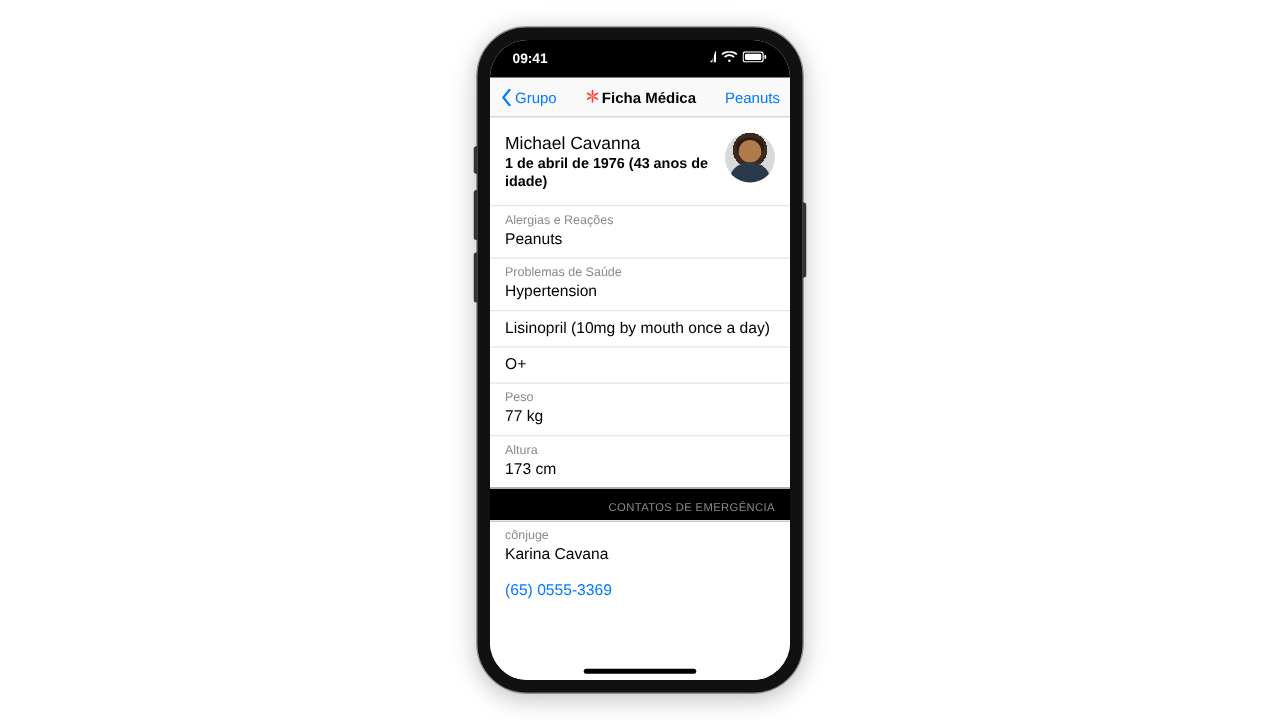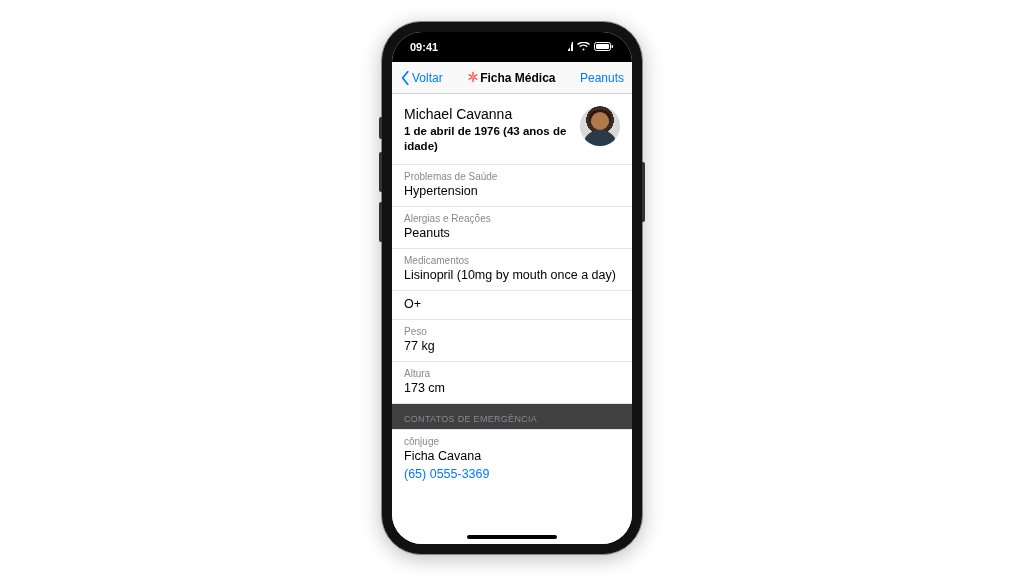--- a/index.html
+++ b/index.html
@@ -27,23 +27,23 @@
     .name { font-size: 14px; font-weight: 400; color:#000; margin-bottom:2px; }
     .dob  { font-size: 11.5px; color:#000; line-height:1.3;font-weight:bold; }
     .avatar { width:40px; height:40px; border-radius:50%; background: radial-gradient(circle at 50% 35%, #f6c9a2 0 28%, #3a2a1f 28% 42%, #d9d9d9 42% 100%); background-color:#ddd; flex-shrink:0; overflow:hidden; position:relative; }
     .avatar::after{ content:""; position:absolute; bottom:-4px; left:50%; transform:translateX(-50%); width:34px; height:20px; background:#2a3a4a; border-radius:16px 16px 0 0; }
     .avatar-head{ position:absolute; top:6px; left:50%; transform:translateX(-50%); width:18px; height:18px; background:#b07a4a; border-radius:50%; }
     .avatar-hair{ position:absolute; top:4px; left:50%; transform:translateX(-50%); width:22px; height:14px; background:#2b1a10; border-radius:50% 50% 40% 40%; }
     .row { padding: 6px 12px 8px; border-top: 0.5px solid #e5e5ea; }
     .row:first-of-type { border-top: 0.5px solid #e5e5ea; }
     .label { font-size: 10px; color: #8a8a8e; margin-bottom: 2px; }
     .value { font-size: 12.5px; color: #000; }
-    .section-header { background:#404040; color:#8a8a8e; font-size:9px; letter-spacing:0.3px; padding: 10px 12px 5px; border-top: 0.5px solid #e5e5ea; border-bottom: 0.5px solid #e5e5ea; text-transform: uppercase; }
+    .section-header { background:#000000; color:#8a8a8e; font-size:9px; letter-spacing:0.3px; padding: 10px 12px 5px; border-top: 0.5px solid #e5e5ea; border-bottom: 0.5px solid #e5e5ea; text-transform: uppercase; text-align: right; }
     .contact { padding: 6px 12px 10px; }
-    .phone-num { font-size: 12.5px; color:#007aff; margin-top:4px; }
+    .phone-num { font-size: 12.5px; color:#007aff; margin-top:15px; }
     .home-indicator { position:absolute; bottom:5px; left:50%; transform:translateX(-50%); width:90px; height:4px; background:#000; border-radius:3px; z-index:30; }
     .asterisk-icon svg { width:12px; height:12px; display:block; }
   </style>
 </head>
 <body>
 
 <div class="phone-frame">
   <div class="side-btn-left-1"></div>
   <div class="side-btn-left-2"></div>
   <div class="side-btn-left-3"></div>
@@ -76,21 +76,21 @@
         </span>
       </div>
     </div>
 
     <div class="content">
       <div class="nav-bar">
         <div class="nav-left">
           <svg viewBox="0 0 10 18">
               <path d="M8.5 1L2 9l6.5 8" stroke="#007aff" stroke-width="2.2" fill="none" stroke-linecap="round" stroke-linejoin="round"></path>
             </svg>
-          <span>Voltar</span>
+          <span>Grupo</span>
         </div>
         <div class="nav-title-wrap">
           <span class="asterisk-icon">
             <svg viewBox="0 0 24 24">
                 <g fill="#ff3b30">
                   <circle cx="12" cy="12" r="1.4"></circle>
                   <g>
                     <path d="M12 3l0 6" stroke="#ff3b30" stroke-width="2.6" stroke-linecap="round"></path>
                     <path d="M12 15l0 6" stroke="#ff3b30" stroke-width="2.6" stroke-linecap="round"></path>
                     <path d="M4.2 7.5l5.2 3" stroke="#ff3b30" stroke-width="2.6" stroke-linecap="round"></path>
@@ -112,47 +112,46 @@
             <div class="name">Michael Cavanna</div>
             <div class="dob">1 de abril de 1976 (43 anos de idade)</div>
           </div>
           <div class="avatar">
             <div class="avatar-hair"></div>
             <div class="avatar-head"></div>
           </div>
         </div>
 
         <div class="row">
+          <div class="label">Alergias e Reações</div>
+          <div class="value">Peanuts</div>
+        </div>
+        <div class="row">
           <div class="label">Problemas de Saúde</div>
           <div class="value">Hypertension</div>
         </div>
         <div class="row">
-          <div class="label">Alergias e Reações</div>
-          <div class="value">Peanuts</div>
-        </div>
-        <div class="row">
-          <div class="label">Medicamentos</div>
           <div class="value">Lisinopril (10mg by mouth once a day)</div>
         </div>
         <div class="row">
           <div class="value">O+</div>
         </div>
         <div class="row">
           <div class="label">Peso</div>
           <div class="value">77 kg</div>
         </div>
         <div class="row">
           <div class="label">Altura</div>
           <div class="value">173 cm</div>
         </div>
 
         <div class="section-header">CONTATOS DE EMERGÊNCIA</div>
         <div class="contact">
           <div class="label">cônjuge</div>
-          <div class="value">Ficha Cavana</div>
+          <div class="value">Karina Cavana</div>
           <div class="phone-num">(65) 0555-3369</div>
         </div>
       </div>
     </div>
 
     <div class="home-indicator"></div>
   </div>
 </div>
 
 </body></html>

